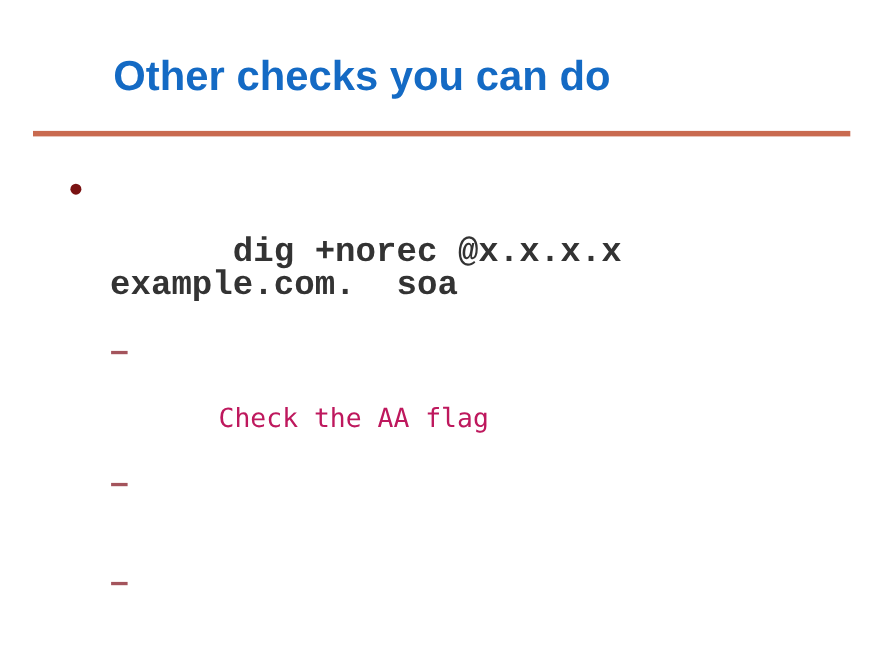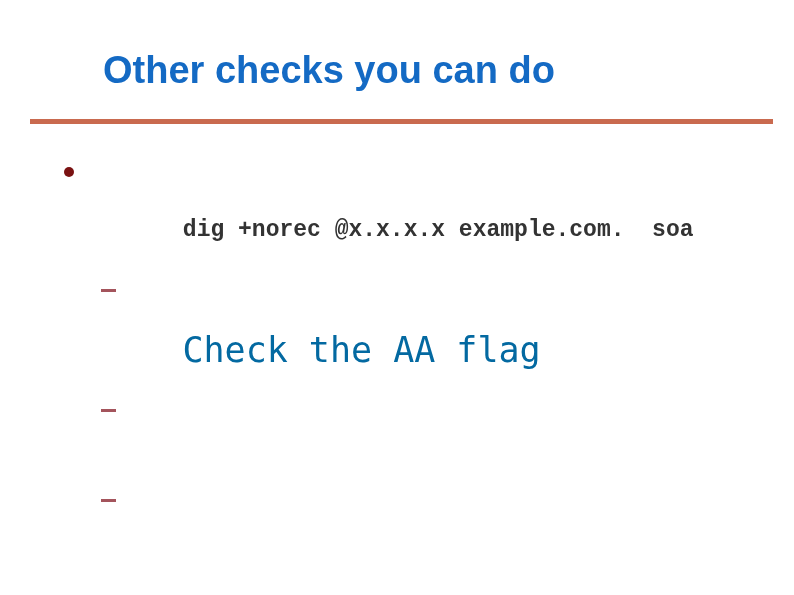--- a/index.html
+++ b/index.html
@@ -35,43 +35,43 @@
     top: 155px;
     left: 0;
     width: 794px;
   }
   .main-item {
     position: relative;
     padding-left: 100px;
     width: 630px;
     font-family: "Liberation Mono", monospace;
     font-weight: bold;
-    font-size: 23px;
+    font-size: 31px;
     line-height: 30px;
     color: #333333;
     white-space: pre-wrap;
   }
   .dot {
     position: absolute;
     left: 64px;
     top: 12px;
     width: 10px;
     height: 10px;
     border-radius: 50%;
     background: #7a1212;
   }
   .sub-item {
     position: relative;
-    padding-left: 56px;
+    padding-left: 112px;
     width: 615px;
     font-family: "DejaVu Sans Mono", monospace;
     font-weight: normal;
-    font-size: 35px;
+    font-size: 24px;
     line-height: 30px;
-    color: #0369a1;
+    color: #be185d;
     white-space: pre-wrap;
   }
   .dash {
     position: absolute;
     left: 101px;
     top: 14px;
     width: 15px;
     height: 3px;
     background: #a4545c;
   }

